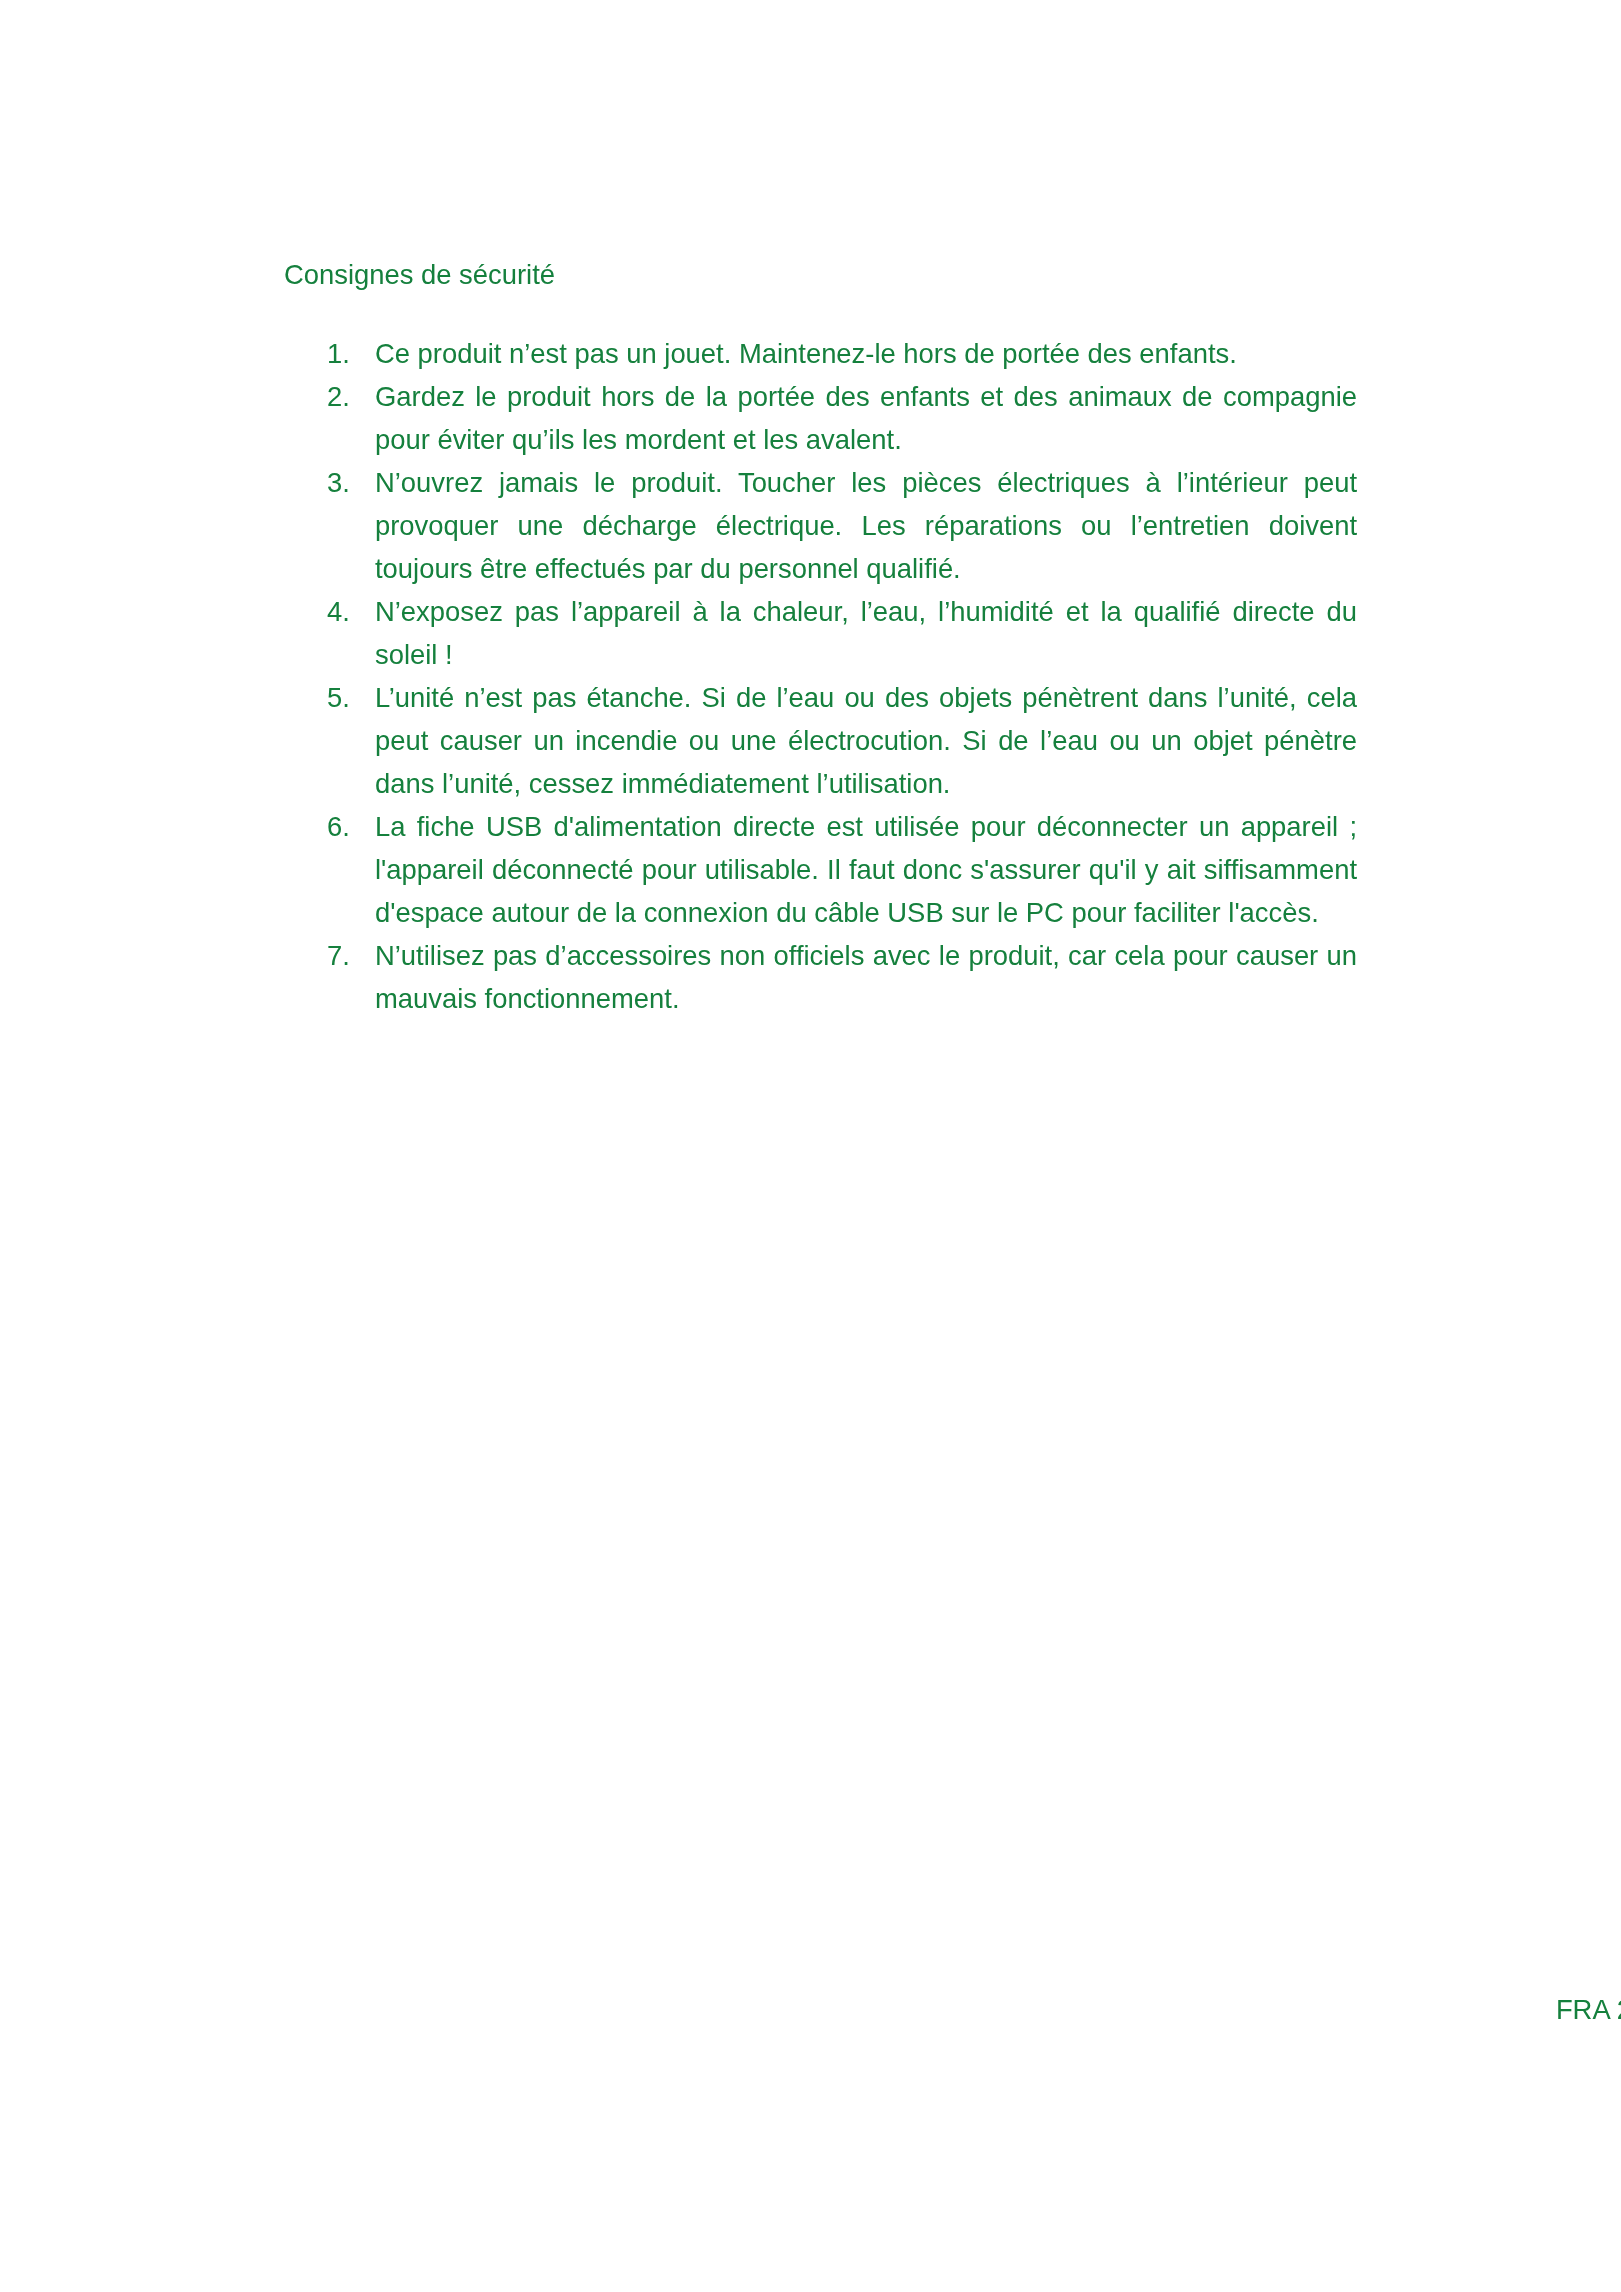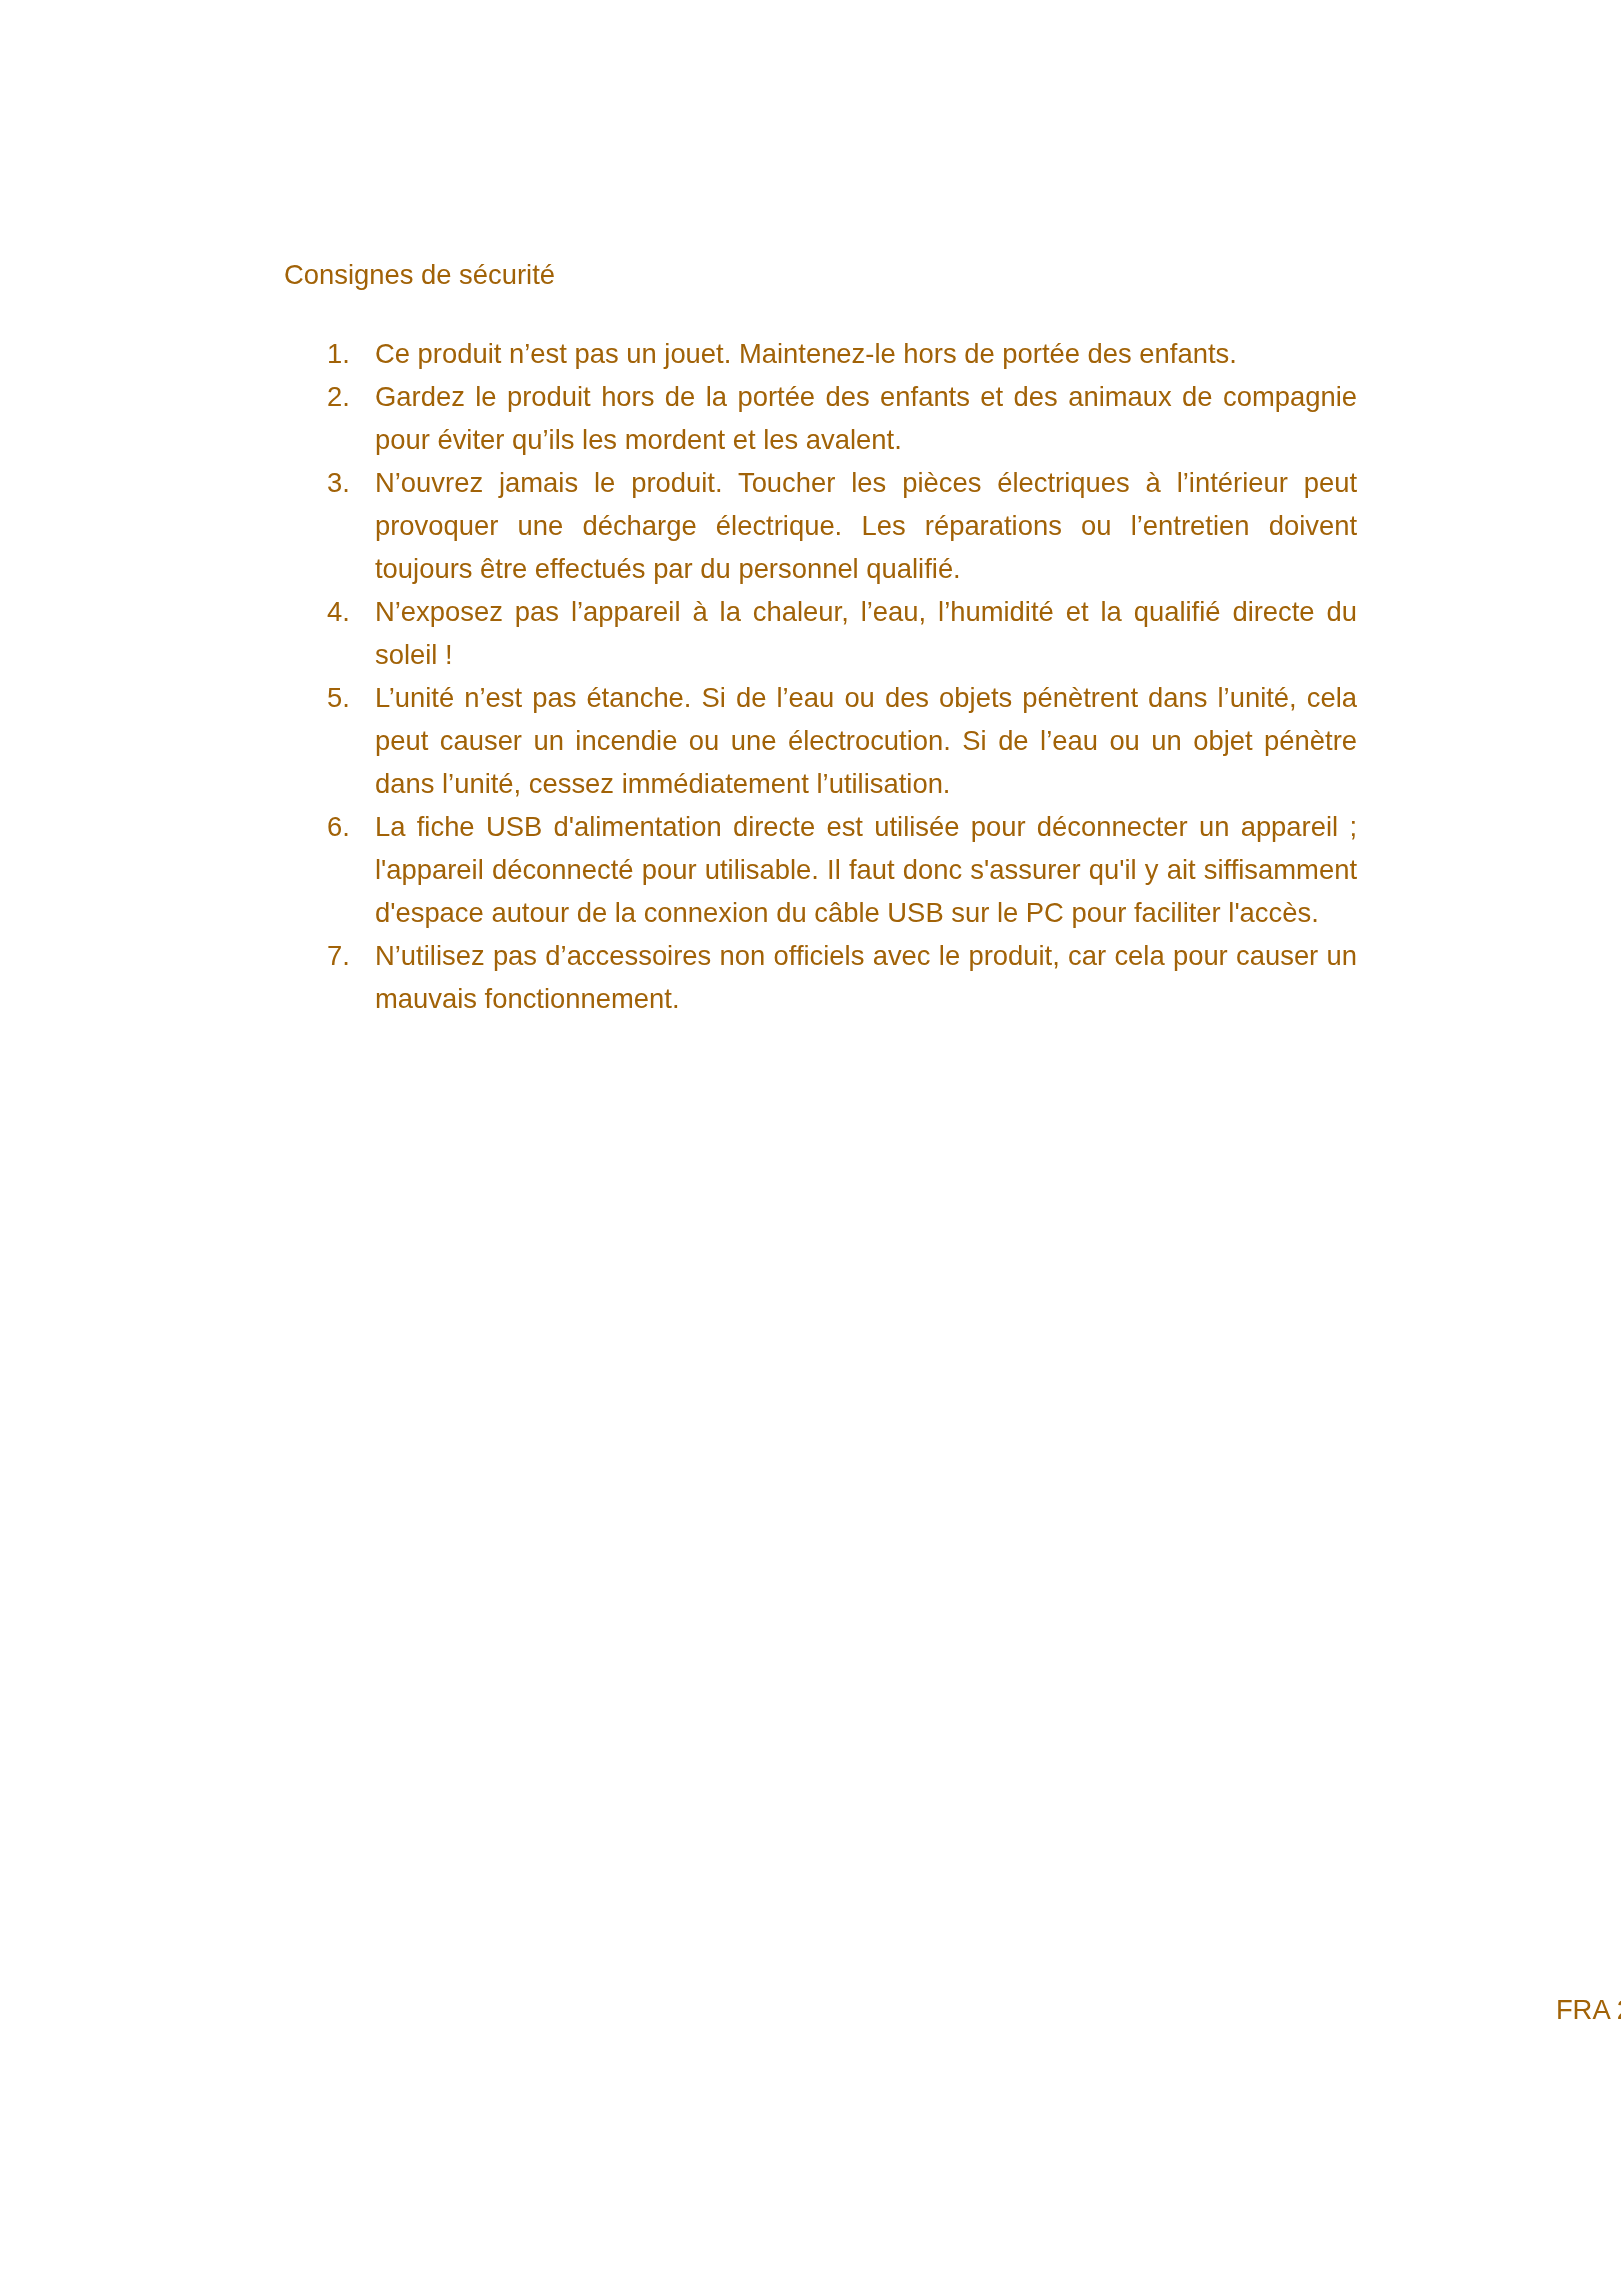--- a/index.html
+++ b/index.html
@@ -5,21 +5,21 @@
   html, body {
     margin: 0;
     padding: 0;
     background: #ffffff;
   }
   .page {
     position: relative;
     width: 1621px;
     height: 2063px;
     background: #ffffff;
-    color: #a16207;
+    color: #15803d;
     font-family: "Liberation Sans", sans-serif;
     overflow: hidden;
   }
   .content {
     position: absolute;
     left: 284px;
     top: 253px;
     width: 1073px;
     font-size: 27.4px;
     line-height: 43px;

